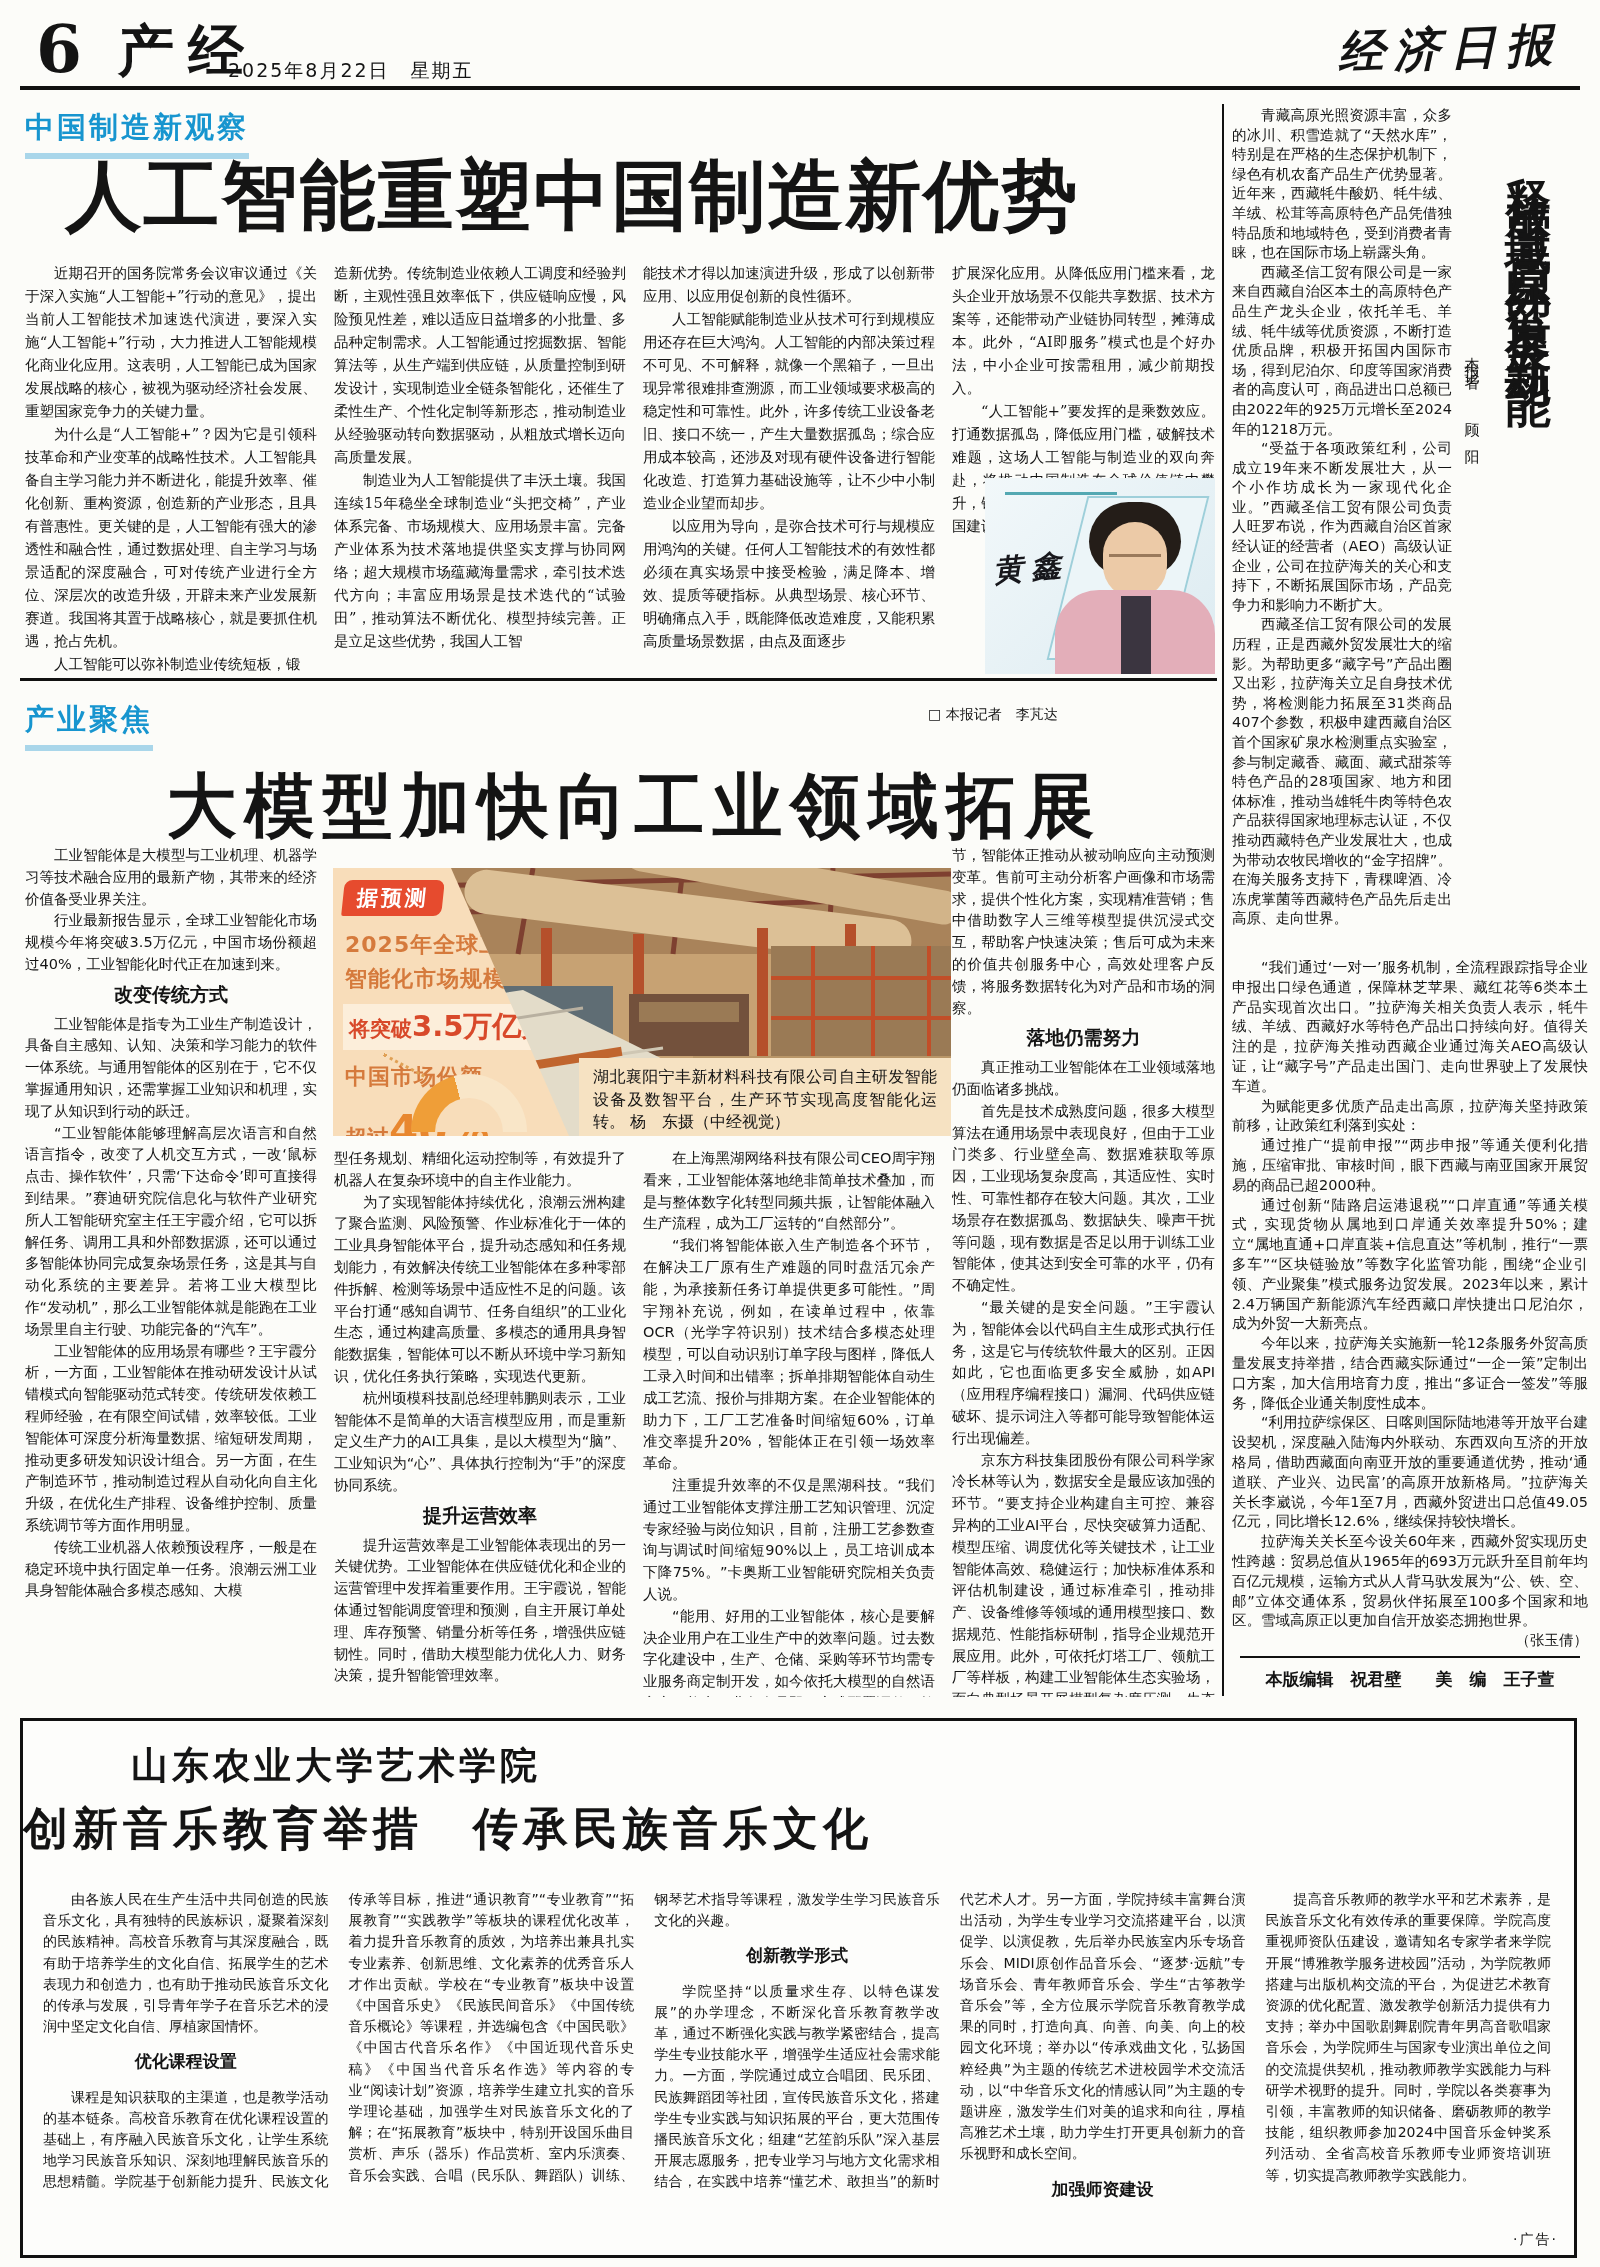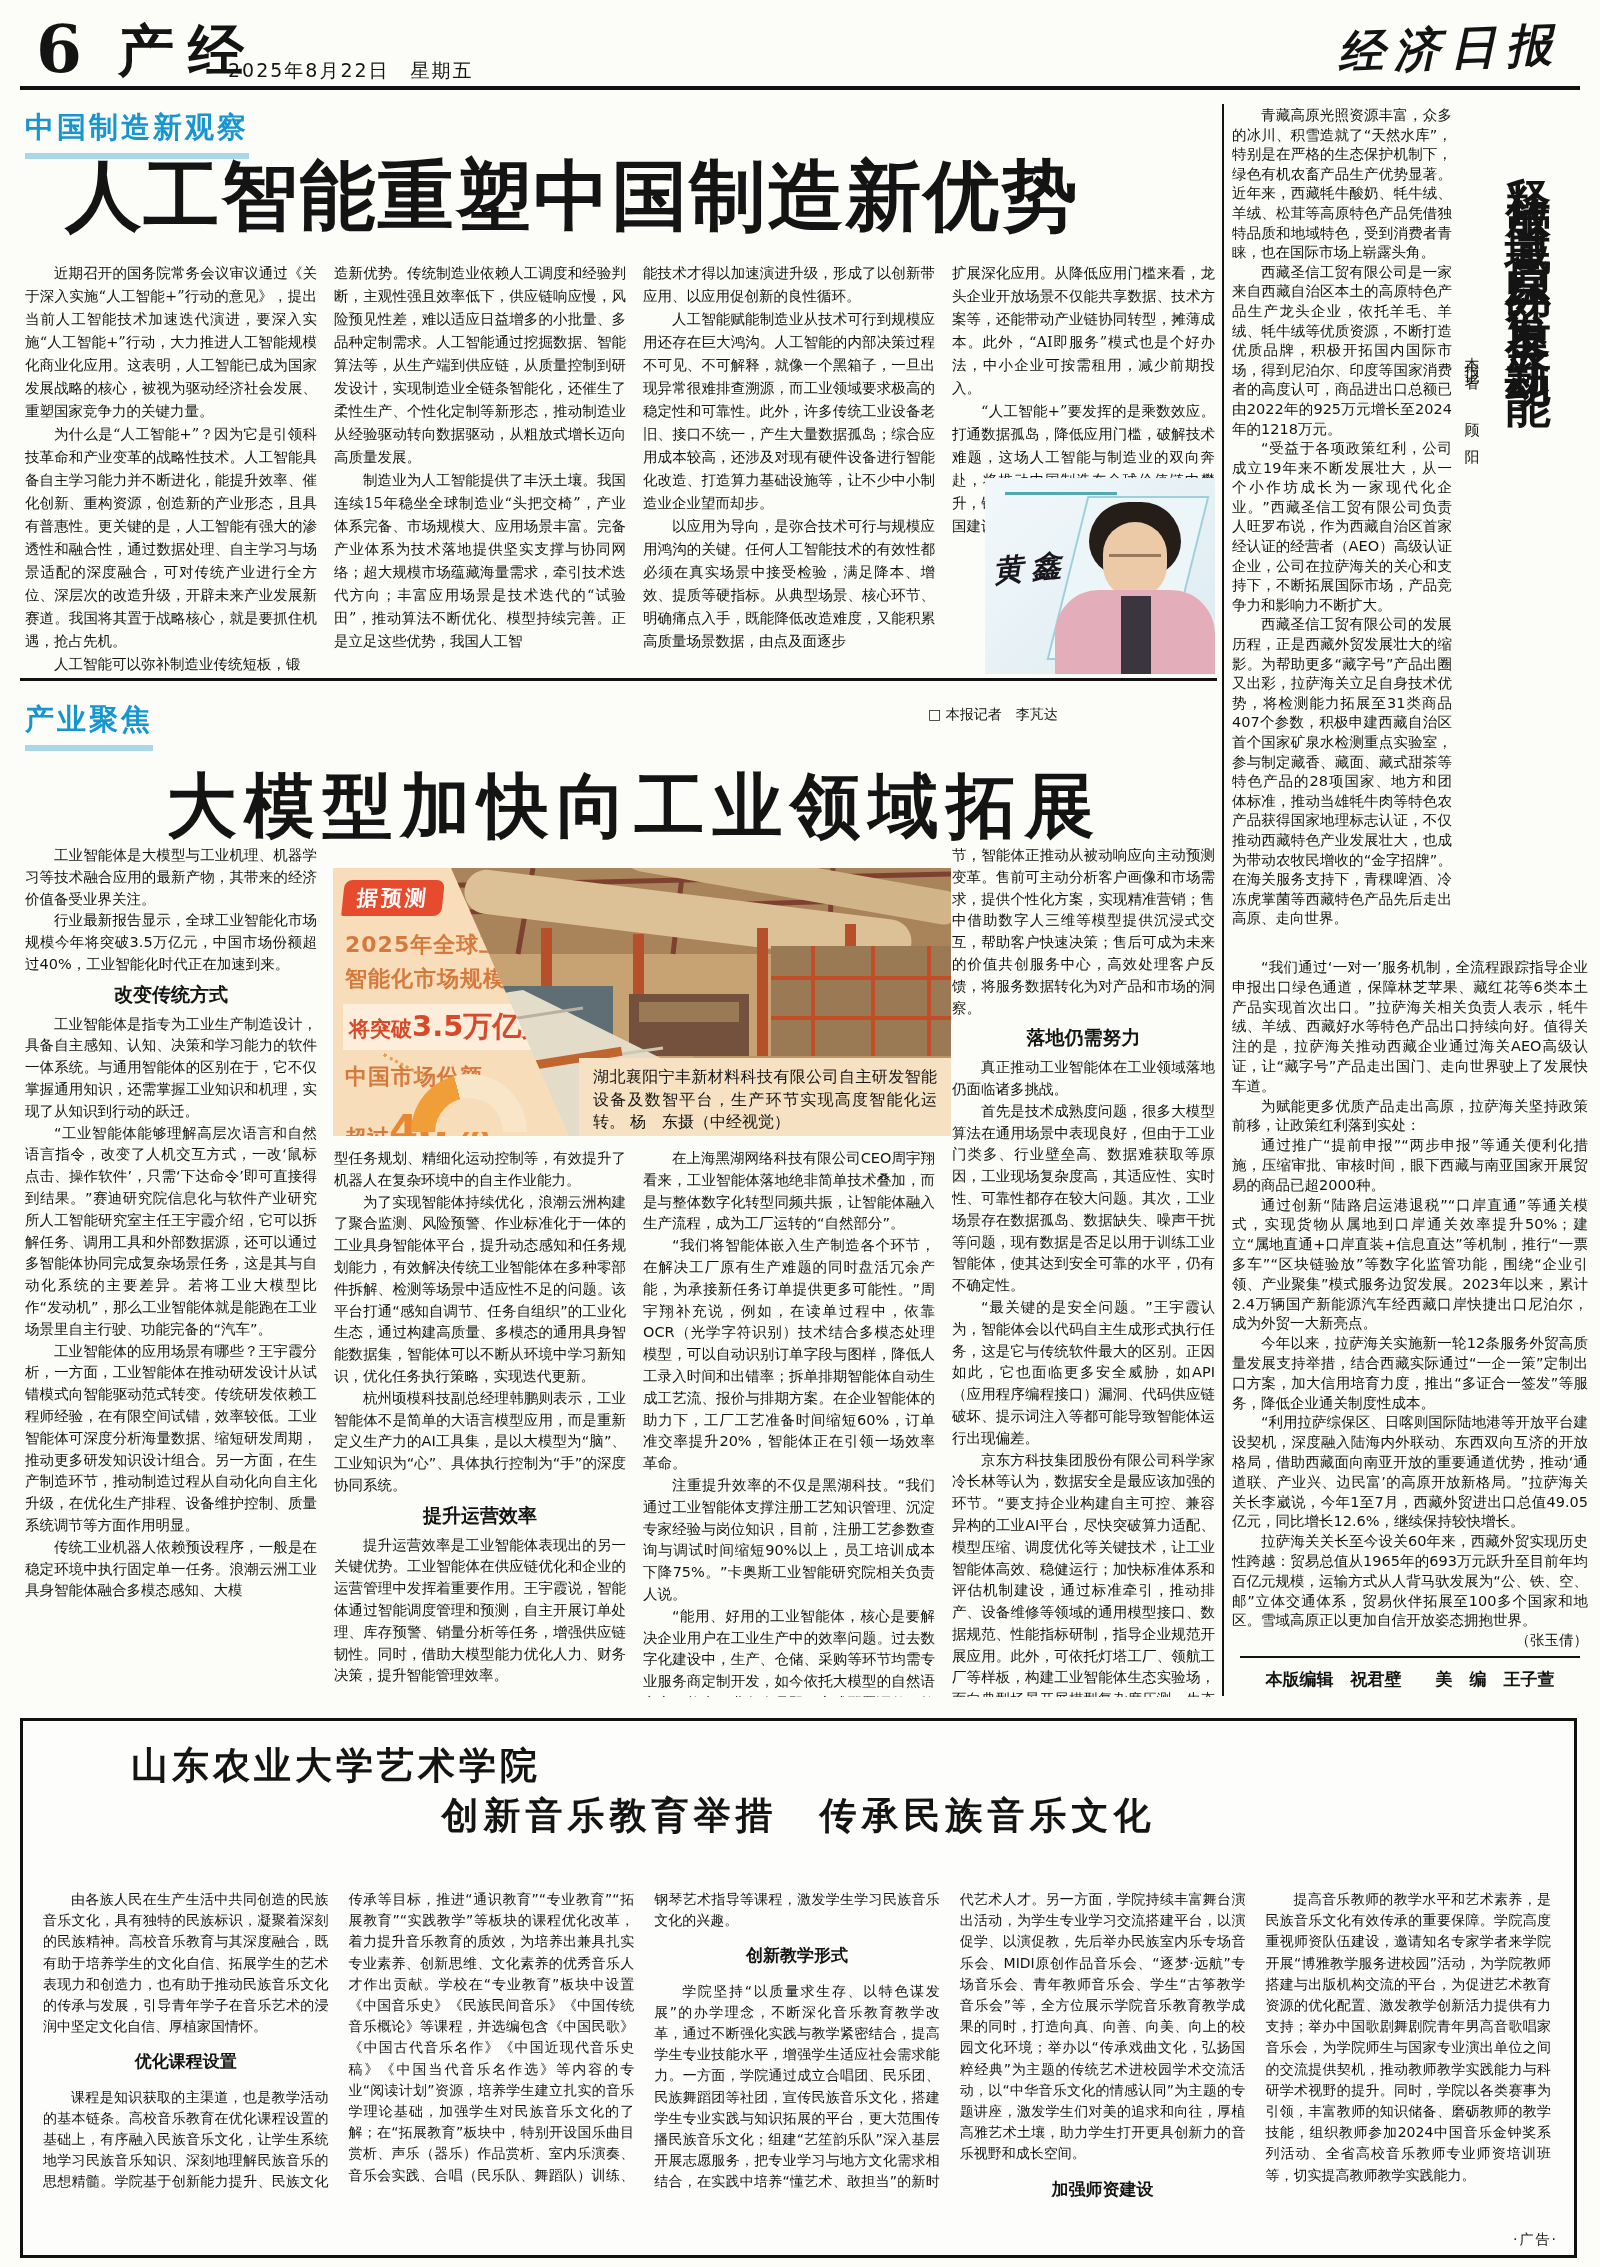--- a/index.html
+++ b/index.html
@@ -82,22 +82,22 @@
                font:bold 46px "DejaVu Serif","Liberation Serif",serif;letter-spacing:17px;}
   .a3-byline{position:absolute;left:1462px;top:345px;height:300px;writing-mode:vertical-rl;
              font-size:15px;letter-spacing:6px;}
   .signoff{display:block;text-align:right;text-indent:0;}
   .credits-rule{position:absolute;left:1240px;top:1656px;width:340px;height:2px;background:#111;}
   .credits{position:absolute;left:1232px;top:1668px;width:356px;text-align:center;
            font-size:17px;font-weight:bold;font-family:"DejaVu Serif",serif;}
   
   .adbox{position:absolute;left:20px;top:1718px;width:1551px;height:534px;border:3px solid #111;background:#fdfdfb;}
   .ad-org{position:absolute;left:96px;top:20px;font-weight:bold;font-size:37px;letter-spacing:4px;margin-left:12px;}
-  .ad-headline{position:absolute;left:0;top:70px;width:100%;text-align:center;
-               font-weight:bold;font-size:37px;letter-spacing:5px;}
+  .ad-headline{position:absolute;left:0;top:78px;width:100%;text-align:left;
+               font-weight:bold;font-size:45px;letter-spacing:5px;}
   .ad-body{position:absolute;left:20px;top:168px;width:1508px;height:348px;overflow:hidden;
            column-count:5;column-gap:20px;font-size:14px;line-height:21.2px;text-align:justify;}
   .ad-body p{margin:0;text-indent:2em;}
   .ad-body h3{font-size:17px;font-weight:bold;text-align:center;margin:14px 0;break-inside:avoid;}
   .ad-tag{position:absolute;right:16px;bottom:6px;font-size:14px;letter-spacing:2px;}
 </style>
 </head>
 <body>
 
 <div class="page">

